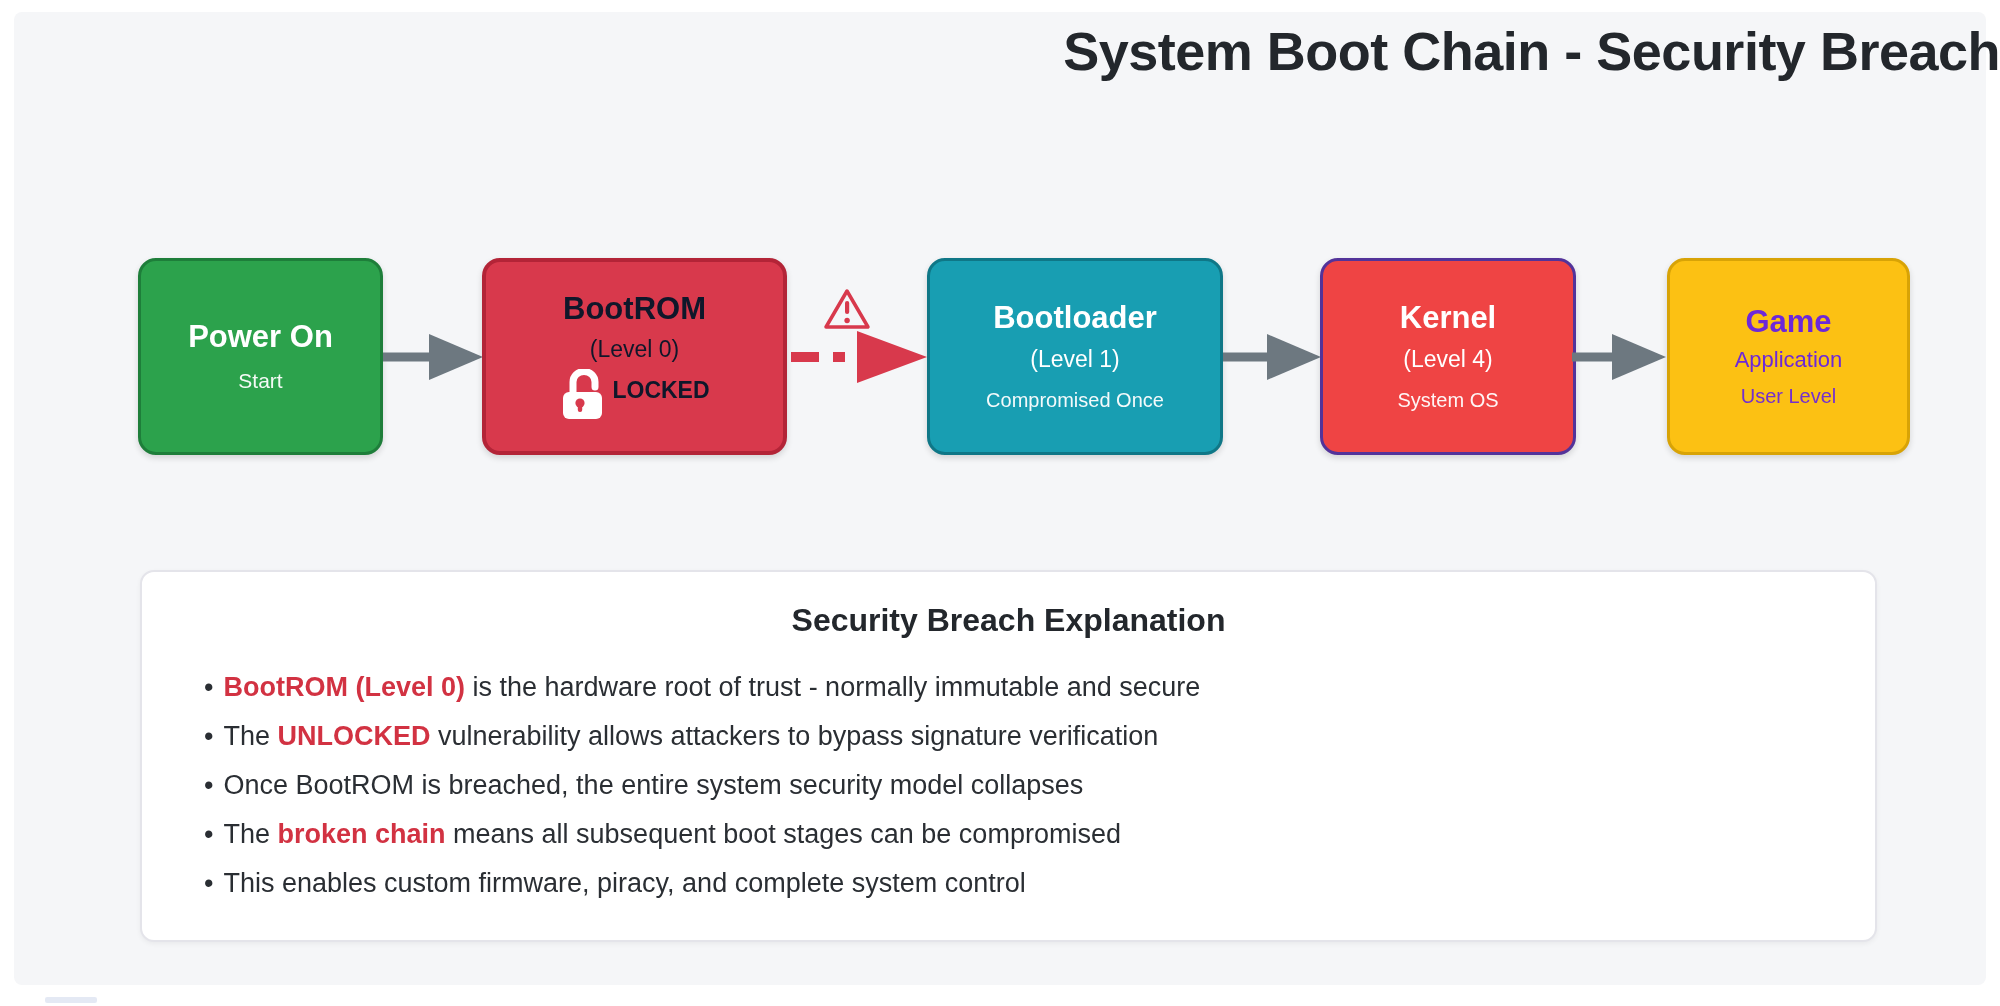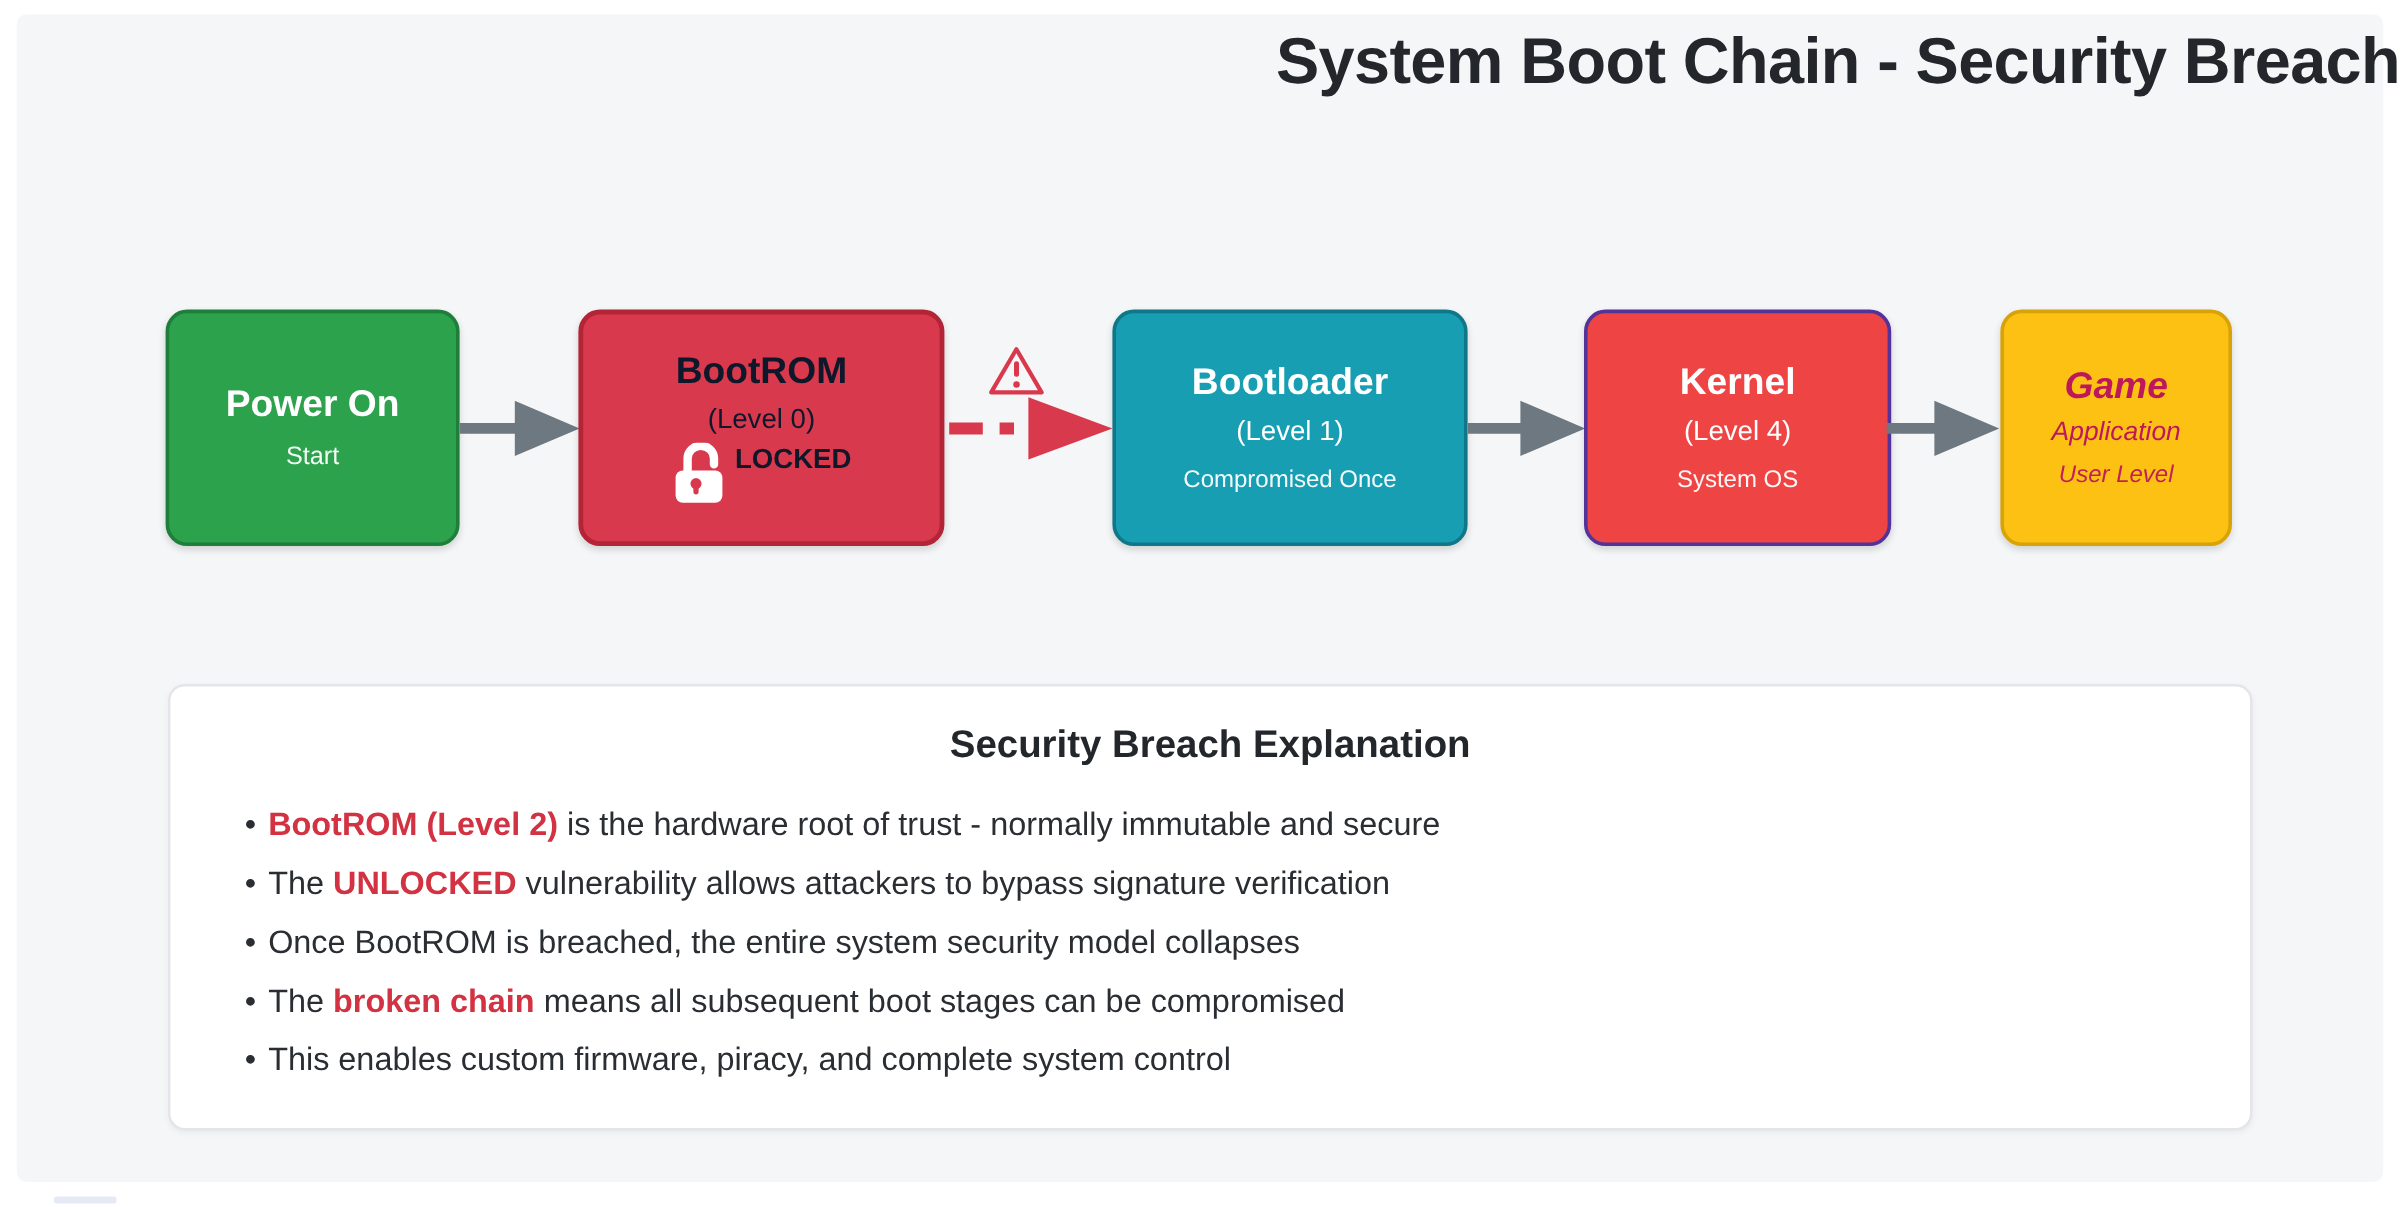--- a/index.html
+++ b/index.html
@@ -26,25 +26,25 @@
     display:flex;flex-direction:column;align-items:center;justify-content:center;
     box-shadow:0 3px 6px rgba(0,0,0,0.14);
   }
   .node .n-title{font-size:31px;font-weight:bold;line-height:1.1;}
   .node .n-sub{font-size:23px;margin-top:10px;}
   .node .n-note{font-size:20px;margin-top:16px;opacity:0.95;}
   .node-green{left:138px;width:245px;background:#2ca24c;border:3px solid #1e7e3a;color:#ffffff;}
   .node-red{left:482px;width:305px;background:#d8394c;border:4px solid #b32437;color:#0f172a;}
   .node-teal{left:927px;width:296px;background:#189eb2;border:3px solid #0f7787;color:#ffffff;}
   .node-purple{left:1320px;width:256px;background:#ef4444;border:3px solid #53339a;color:#ffffff;}
-  .node-yellow{left:1667px;width:193px;background:#fcc113;border:3px solid #d8a306;color:#be185d;font-style:italic;}
+  .node-yellow{left:1667px;width:243px;background:#fcc113;border:3px solid #d8a306;color:#6d28d9;}
   .node-green .n-note{margin-top:14px;font-size:21px;}
   .node-yellow .n-sub{margin-top:7px;font-size:22px;}
   .node-yellow .n-note{margin-top:12px;}
-  .lock-row{display:flex;align-items:flex-start;margin-top:6px;}
+  .lock-row{display:flex;align-items:center;margin-top:6px;}
   .lock-row .lock-label{font-size:23px;font-weight:bold;margin-bottom:9px;margin-left:1px;}
   .arrow{position:absolute;top:331px;}
   .warn{position:absolute;left:822px;top:286px;}
   
   .panel{
     position:absolute;left:140px;top:558px;width:1737px;height:372px;
     background:#ffffff;border:2px solid #e4e4ea;border-radius:14px;
     box-sizing:border-box;box-shadow:0 2px 5px rgba(0,0,0,0.05);margin-top:12px;
   }
   .panel-title{
@@ -133,21 +133,21 @@
     <div class="n-sub">Application</div>
     <div class="n-note">User Level</div>
   </div>
 
 </div>
 
 <div class="panel">
   <div class="panel-title">Security Breach Explanation</div>
   <ul class="bullets">
     <li>
-      <span class="b-mark">•</span><span></span><span class="hl">BootROM (Level 2)</span><span> is the hardware root of trust - normally immutable and secure</span>
+      <span class="b-mark">•</span><span></span><span class="hl">BootROM (Level 0)</span><span> is the hardware root of trust - normally immutable and secure</span>
     </li>
     <li>
       <span class="b-mark">•</span><span>The </span><span class="hl">UNLOCKED</span><span> vulnerability allows attackers to bypass signature verification</span>
     </li>
     <li>
       <span class="b-mark">•</span><span>Once BootROM is breached, the entire system security model collapses</span><span class="hl"></span><span></span>
     </li>
     <li>
       <span class="b-mark">•</span><span>The </span><span class="hl">broken chain</span><span> means all subsequent boot stages can be compromised</span>
     </li>

